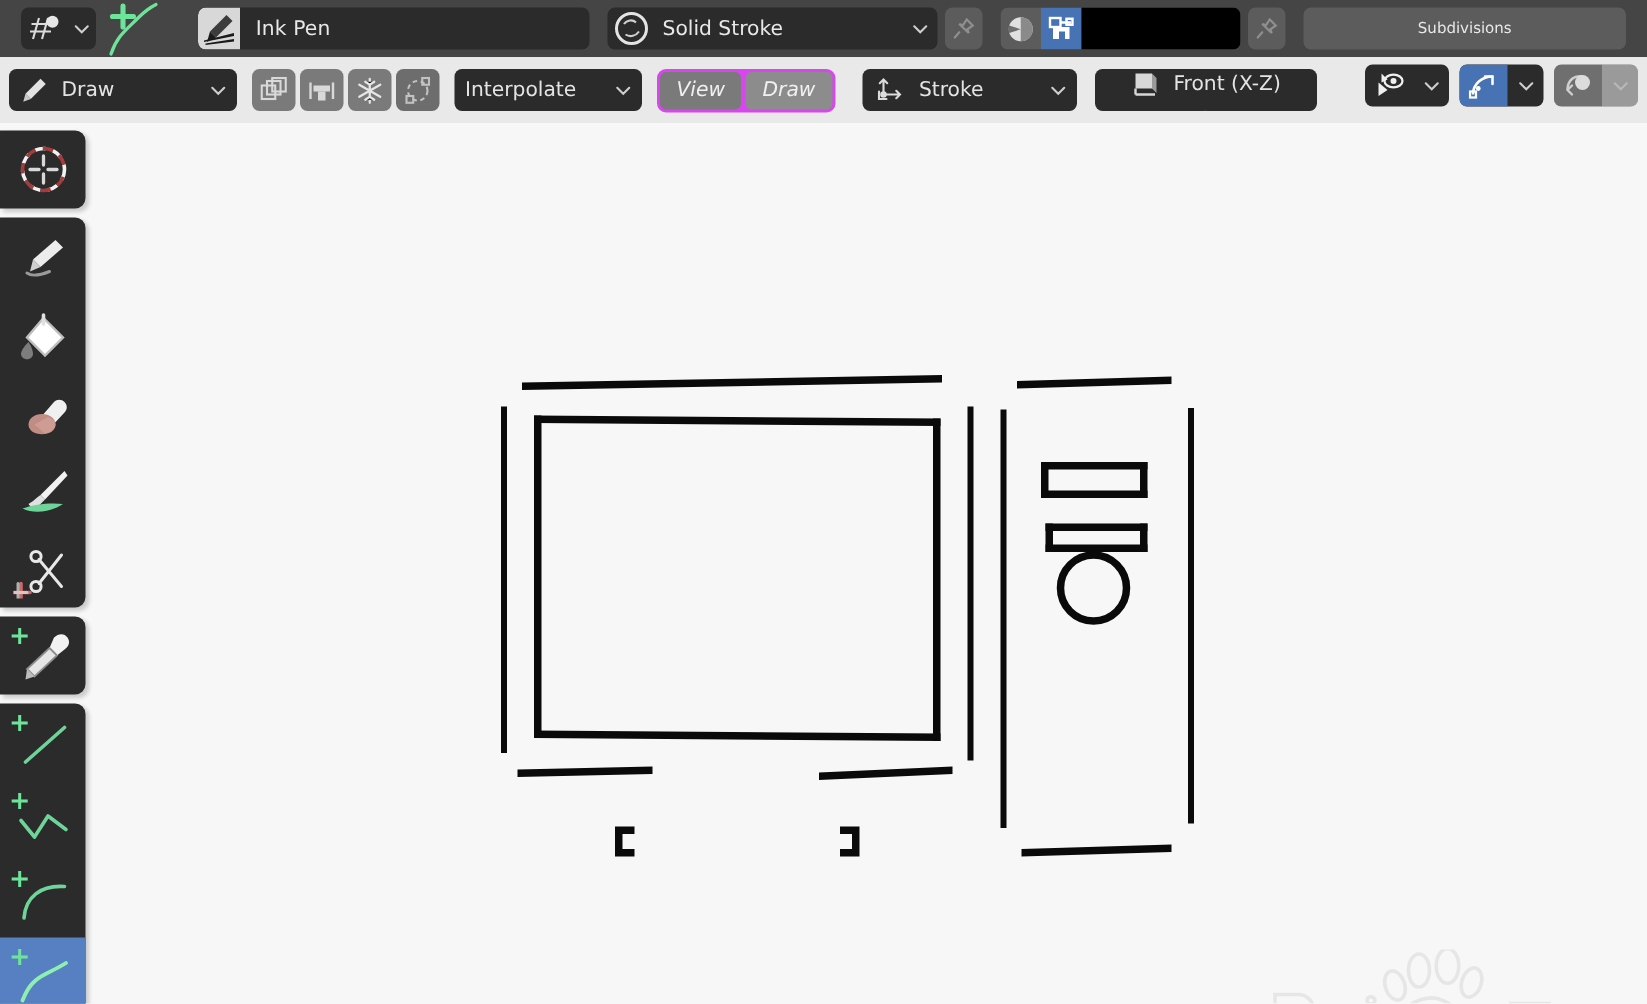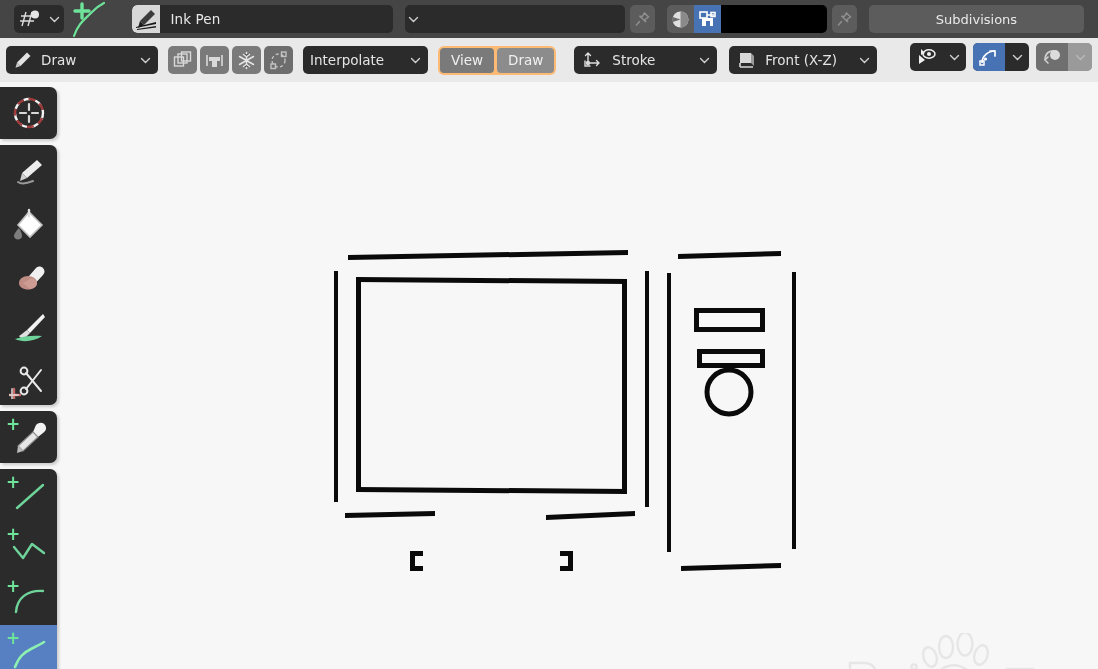--- a/index.html
+++ b/index.html
@@ -113,21 +113,21 @@
   }
 
   .subdiv-btn {
     margin-left: 12px;
     height: 28px;
     min-width: 215px;
     background: #5c5c5c;
     border-radius: 5px;
     display: flex; align-items: center; justify-content: center;
     color: #e9e9e9;
-    font-size: 13px;
+    font-size: 10px;
     text-align: right;
   }
 
   
   .toolbar2 {
     position: absolute;
     left: 0; top: 38px;
     width: 1098px; height: 44px;
     background: #e9e9e9;
     display: flex;
@@ -159,38 +159,39 @@
     border-radius: 5px;
     display: flex; align-items: center; justify-content: center;
   }
   .icon-btn.dim { background: #6d6d6d; }
 
   .interp-pill { width: 125px; margin-left: 10px; justify-content: space-between; }
 
   .vd-group {
     display: flex; align-items: center; gap: 3px;
     margin-left: 10px;
-    background: #fdba74;
+    background: #d946ef;
     border-radius: 6px;
     padding: 2px;
+    font-style: italic;
   }
   .vd-btn {
     height: 25px; padding: 0 11px;
     background: #7a7a7a;
     border-radius: 4px;
     color: #f0f0f0;
     font-size: 13.5px;
     display: flex; align-items: center;
   }
   .vd-btn.on { background: #8c8c8c; }
 
   .origin-pill { width: 143px; margin-left: 18px; justify-content: space-between; }
   .origin-pill .op-left { display: flex; align-items: center; gap: 9px; }
 
-  .front-pill { width: 148px; margin-left: 12px; justify-content: space-between; }
+  .front-pill { width: 148px; margin-left: 12px; justify-content: space-between; flex-direction: column; }
   .front-pill .fp-left { display: flex; align-items: center; gap: 9px; }
 
   .right-cluster {
     position: absolute;
     right: 6px; top: 5px;
     display: flex; align-items: center; gap: 7px;
   }
   .split-btn {
     height: 28px;
     background: #2b2b2b;
@@ -376,20 +377,28 @@
           <path d="M17,3 L21,7 L10,18 L6,14 Z" fill="#3c3c3c"></path>
           <path d="M6,14 L10,18 L4,21 Z" fill="#1c1c1c"></path>
           <path d="M2,20 L22,15 L22,17 L2,21 Z" fill="#1a1a1a"></path>
           <path d="M3,22 L22,19 L22,20.6 L3,23 Z" fill="#1a1a1a"></path>
         </svg>
       </div>
       <span class="brush-name">Ink Pen</span>
     </div>
 
     <div class="tb-pill mat-field">
+      <div class="mat-left">
+        <svg width="26" height="26" viewBox="0 0 26 26">
+          <circle cx="13" cy="13" r="10" fill="none" stroke="#e4e4e4" stroke-width="2"></circle>
+          <path d="M8,10 C10,7 14,7 16,9" stroke="#cfcfcf" stroke-width="1.4" fill="none"></path>
+          <path d="M9,17 C12,19 16,18 18,15" stroke="#cfcfcf" stroke-width="1.4" fill="none"></path>
+        </svg>
+        <span class="mat-name">Solid Stroke</span>
+      </div>
       <svg width="11" height="9" viewBox="0 0 11 9">
         <path d="M1.5,2.5 L5.5,6.5 L9.5,2.5" stroke="#cfcfcf" stroke-width="1.4" fill="none" stroke-linecap="round"></path>
       </svg>
     </div>
 
     <div class="pin-btn">
       <svg width="17" height="17" viewBox="0 0 17 17">
         <g stroke="#8e8e8e" stroke-width="1.5" fill="none" stroke-linecap="round">
           <path d="M10.5,2 L14.5,6 L11,8.5 L11.8,11 L5.5,5 L8,5.8 Z"></path>
           <path d="M5.5,10.5 L2.5,14"></path>

